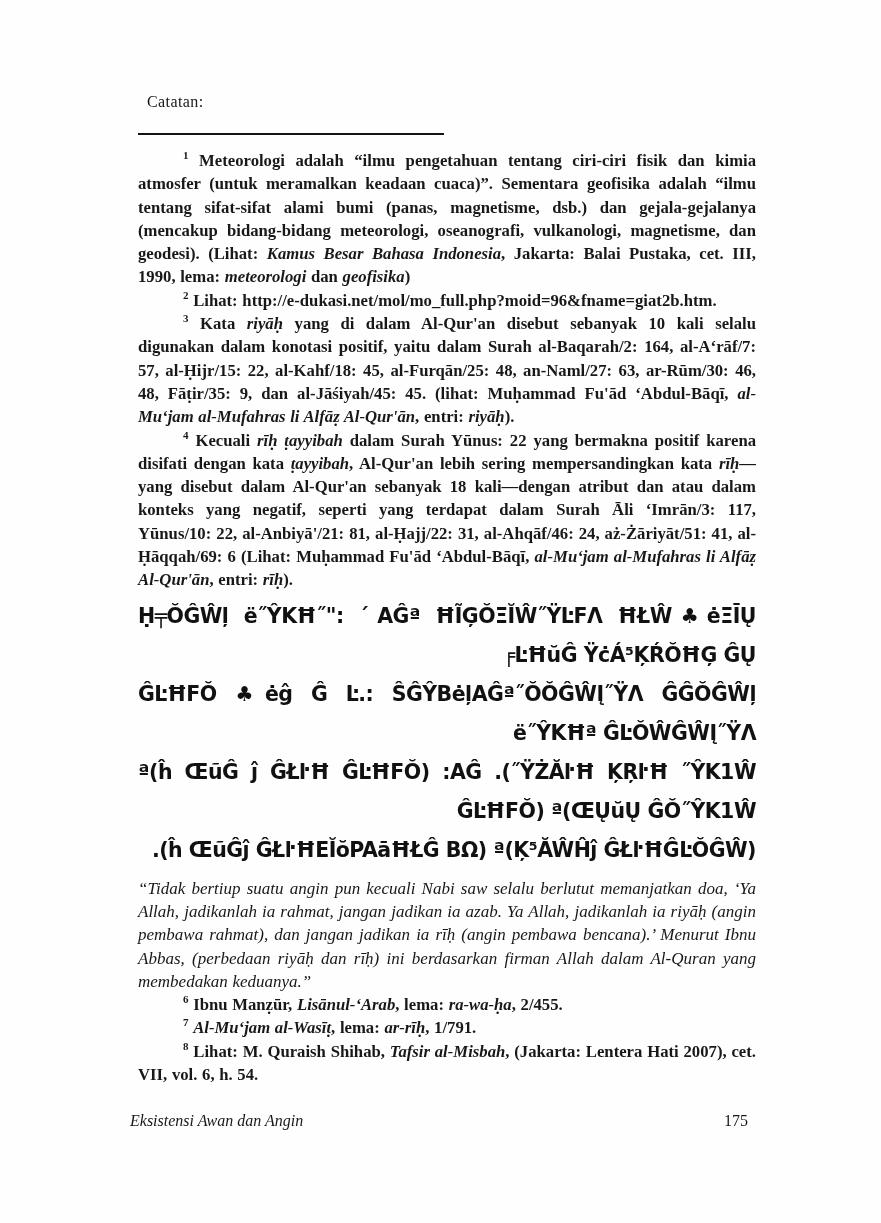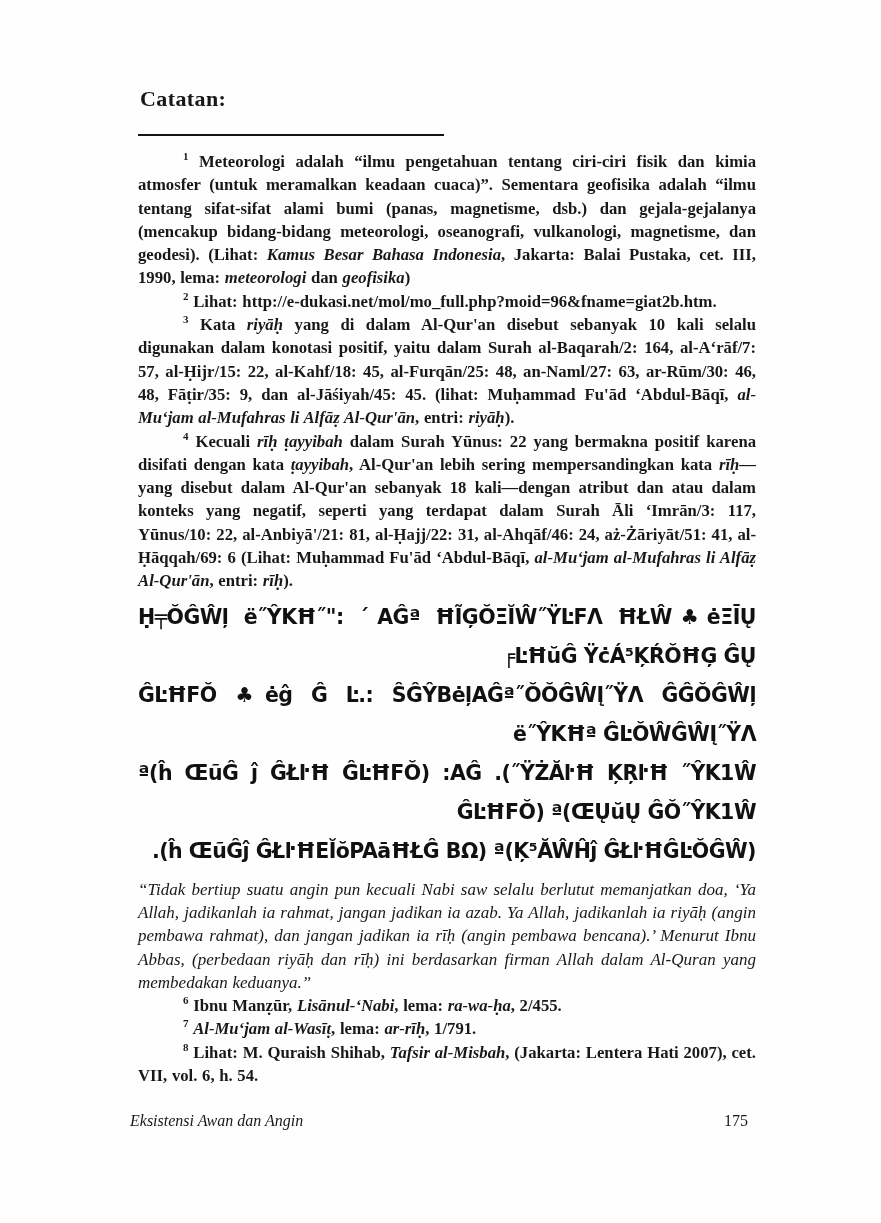--- a/index.html
+++ b/index.html
@@ -13,24 +13,24 @@
     overflow: hidden;
     margin: 0 auto;
   }
   .content {
     position: absolute;
     left: 138px;
     top: 84px;
     width: 618px;
   }
   .page-title {
-    font-size: 22px;
-    font-weight: bold;
+    font-size: 16px;
+    font-weight: normal;
     letter-spacing: 0.4px;
-    margin: 2px;
+    margin: 9px;
   }
   .title-rule {
     width: 306px;
     height: 0;
     border-bottom: 2px solid #141414;
     margin-top: 22px;
     margin-bottom: 14px;
   }
   .notes { }
   .note {
@@ -96,21 +96,21 @@
         <p class="note"><sup>2</sup> <span>Lihat: http://e-dukasi.net/mol/mo_full.php?moid=96&amp;fname=giat2b.htm.</span></p>
         <p class="note"><sup>3</sup> <span>Kata </span><em>riyāḥ</em><span> yang di dalam Al-Qur'an disebut sebanyak 10 kali selalu digunakan dalam konotasi positif, yaitu dalam Surah al-Baqarah/2: 164, al-A‘rāf/7: 57, al-Ḥijr/15: 22, al-Kahf/18: 45, al-Furqān/25: 48, an-Naml/27: 63, ar-Rūm/30: 46, 48, Fāṭir/35: 9, dan al-Jāśiyah/45: 45. (lihat: Muḥammad Fu'ād ‘Abdul-Bāqī, </span><em>al-Mu‘jam al-Mufahras li Alfāẓ Al-Qur'ān</em><span>, entri: </span><em>riyāḥ</em><span>).</span></p>
         <p class="note"><sup>4</sup> <span>Kecuali </span><em>rīḥ ṭayyibah</em><span> dalam Surah Yūnus: 22  yang bermakna positif karena disifati dengan kata </span><em>ṭayyibah</em><span>, Al-Qur'an lebih sering mempersandingkan kata </span><em>rīḥ</em><span>—yang disebut dalam Al-Qur'an sebanyak 18 kali—dengan atribut dan atau dalam konteks yang negatif, seperti yang terdapat dalam Surah Āli ‘Imrān/3: 117, Yūnus/10: 22, al-Anbiyā'/21: 81, al-Ḥajj/22: 31, al-Ahqāf/46: 24, aż-Żāriyāt/51: 41, al-Ḥāqqah/69: 6 (Lihat: Muḥammad Fu'ād ‘Abdul-Bāqī, </span><em>al-Mu‘jam al-Mufahras li Alfāẓ Al-Qur'ān</em><span>, entri: </span><em>rīḥ</em><span>).</span></p>
         <div class="arabic-block">
           <div>Ḥ╤ŎĜŴļ ë˝ŶKĦ˝": ˊAĜª ĦĨĢŎΞĬŴ˝ŸĿFΛ ĦŁŴ♣ėΞĪŲ ╒ĿĦŭĜ ŸċÁ⁵ĶŔŎĦĢ ĜŲ</div>
           <div>ĜĿĦFŎ ♣ėĝ Ĝ Ŀ.: ŜĜŶBėļAĜª˝ŎŎĜŴĮ˝ŸΛ ĜĜŎĜŴļ ë˝ŶKĦª ĜĿŎŴĜŴĮ˝ŸΛ</div>
           <div>ª(ĥ ŒũĜ ĵ ĜŁŀĦ ĜĿĦFŎ) :AĜ .(˝ŸŻĂŀĦ ĶŖŀĦ ˝ŶK1Ŵ ĜĿĦFŎ) ª(ŒŲŭŲ ĜŎ˝ŶK1Ŵ</div>
           <div>.(ĥ ŒũĜĵ ĜŁŀĦΕĬŏPAāĦŁĜ BΩ) ª(Ķ⁵ĂŴĤĵ ĜŁŀĦĜĿŎĜŴ)</div>
         </div>
         <p class="translation">“Tidak bertiup suatu angin pun kecuali Nabi saw selalu berlutut memanjatkan doa, ‘Ya Allah, jadikanlah ia rahmat, jangan jadikan ia azab. Ya Allah, jadikanlah ia riyāḥ (angin pembawa rahmat), dan jangan jadikan ia rīḥ (angin pembawa bencana).’ Menurut Ibnu Abbas, (perbedaan riyāḥ dan rīḥ) ini berdasarkan firman Allah dalam Al-Quran yang membedakan keduanya.”</p>
-        <p class="note"><sup>6</sup> <span>Ibnu Manẓūr, </span><em>Lisānul-‘Nabi</em><span>, lema: </span><em>ra-wa-ḥa</em><span>, 2/455.</span></p>
+        <p class="note"><sup>6</sup> <span>Ibnu Manẓūr, </span><em>Lisānul-‘Arab</em><span>, lema: </span><em>ra-wa-ḥa</em><span>, 2/455.</span></p>
         <p class="note"><sup>7</sup> <em>Al-Mu‘jam al-Wasīṭ</em><span>, lema: </span><em>ar-rīḥ</em><span>, 1/791.</span></p>
         <p class="note"><sup>8</sup> <span>Lihat: M. Quraish Shihab, </span><em>Tafsir al-Misbah</em><span>, (Jakarta: Lentera Hati 2007), cet. VII, vol. 6, h. 54.</span></p>
       </div>
   </div>
   <div class="footer">
     <span class="footer-title">Eksistensi Awan dan Angin</span>
     <span class="page-number">175</span>
   </div>
 </div>
 

